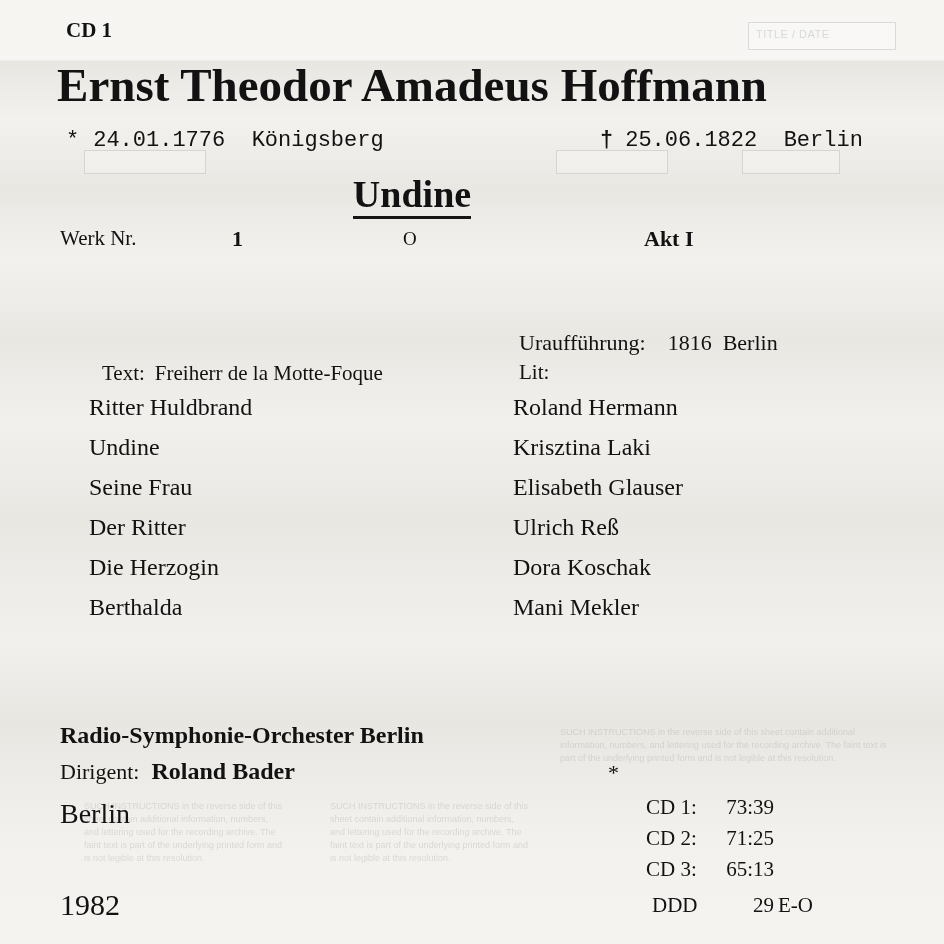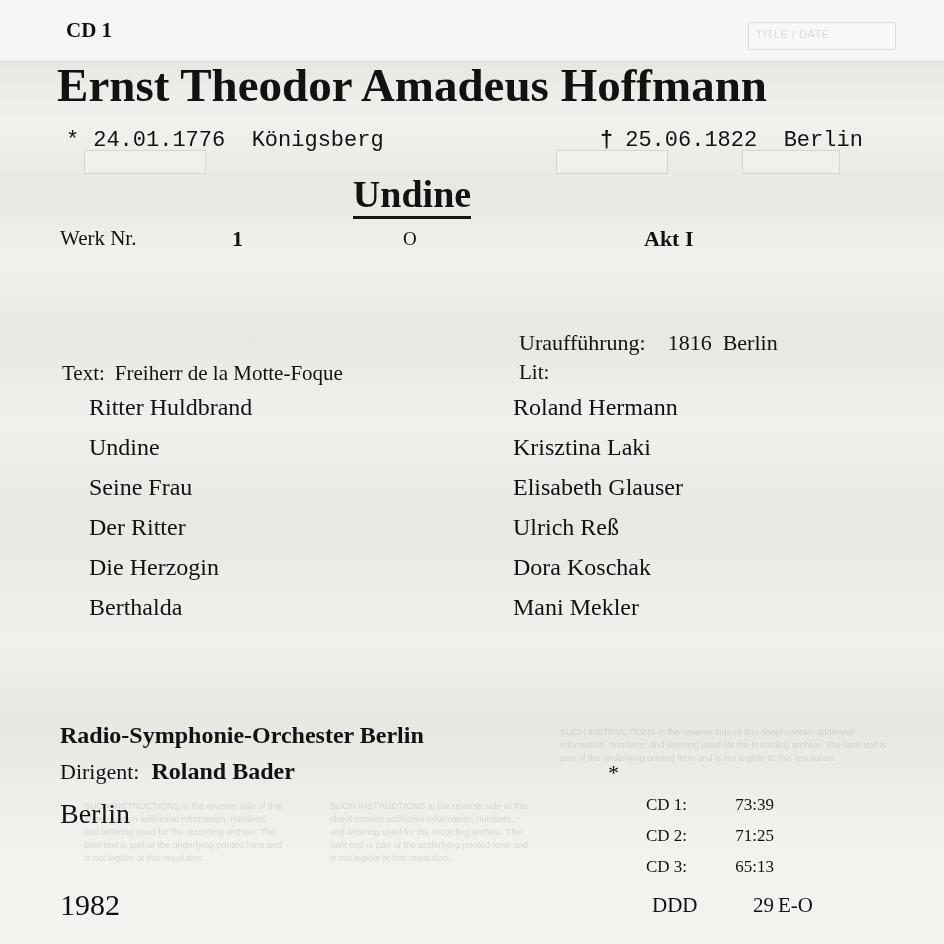--- a/index.html
+++ b/index.html
@@ -154,21 +154,21 @@
     top: 360px;
     font-size: 21px;
   }
 
   .text-credit {
     position: absolute;
     left: 62px;
     top: 361px;
     font-size: 21px;
   }
-  .text-credit .tl { margin-right: 10px; }
+  .text-credit .tl { margin-right: 10px; margin-left: 40px; }
 
   .cast {
     position: absolute;
     left: 0;
     top: 394px;
     right: 0;
     padding-left: 29px;
   }
   .cast-row {
     position: relative;
@@ -217,21 +217,21 @@
     position: absolute;
     left: 60px;
     top: 888px;
     font-size: 30px;
   }
 
   .durations {
     position: absolute;
     right: 50px;
     top: 795px;
-    font-size: 17px;
+    font-size: 21px;
     text-align: left;
   }
   .dur-row { height: 31px; width: 128px; position: relative; }
   .dur-label { position: absolute; left: 0; }
   .dur-value { position: absolute; right: 0; }
 
   .footer {
     position: absolute;
     top: 893px;
     left: 0;

